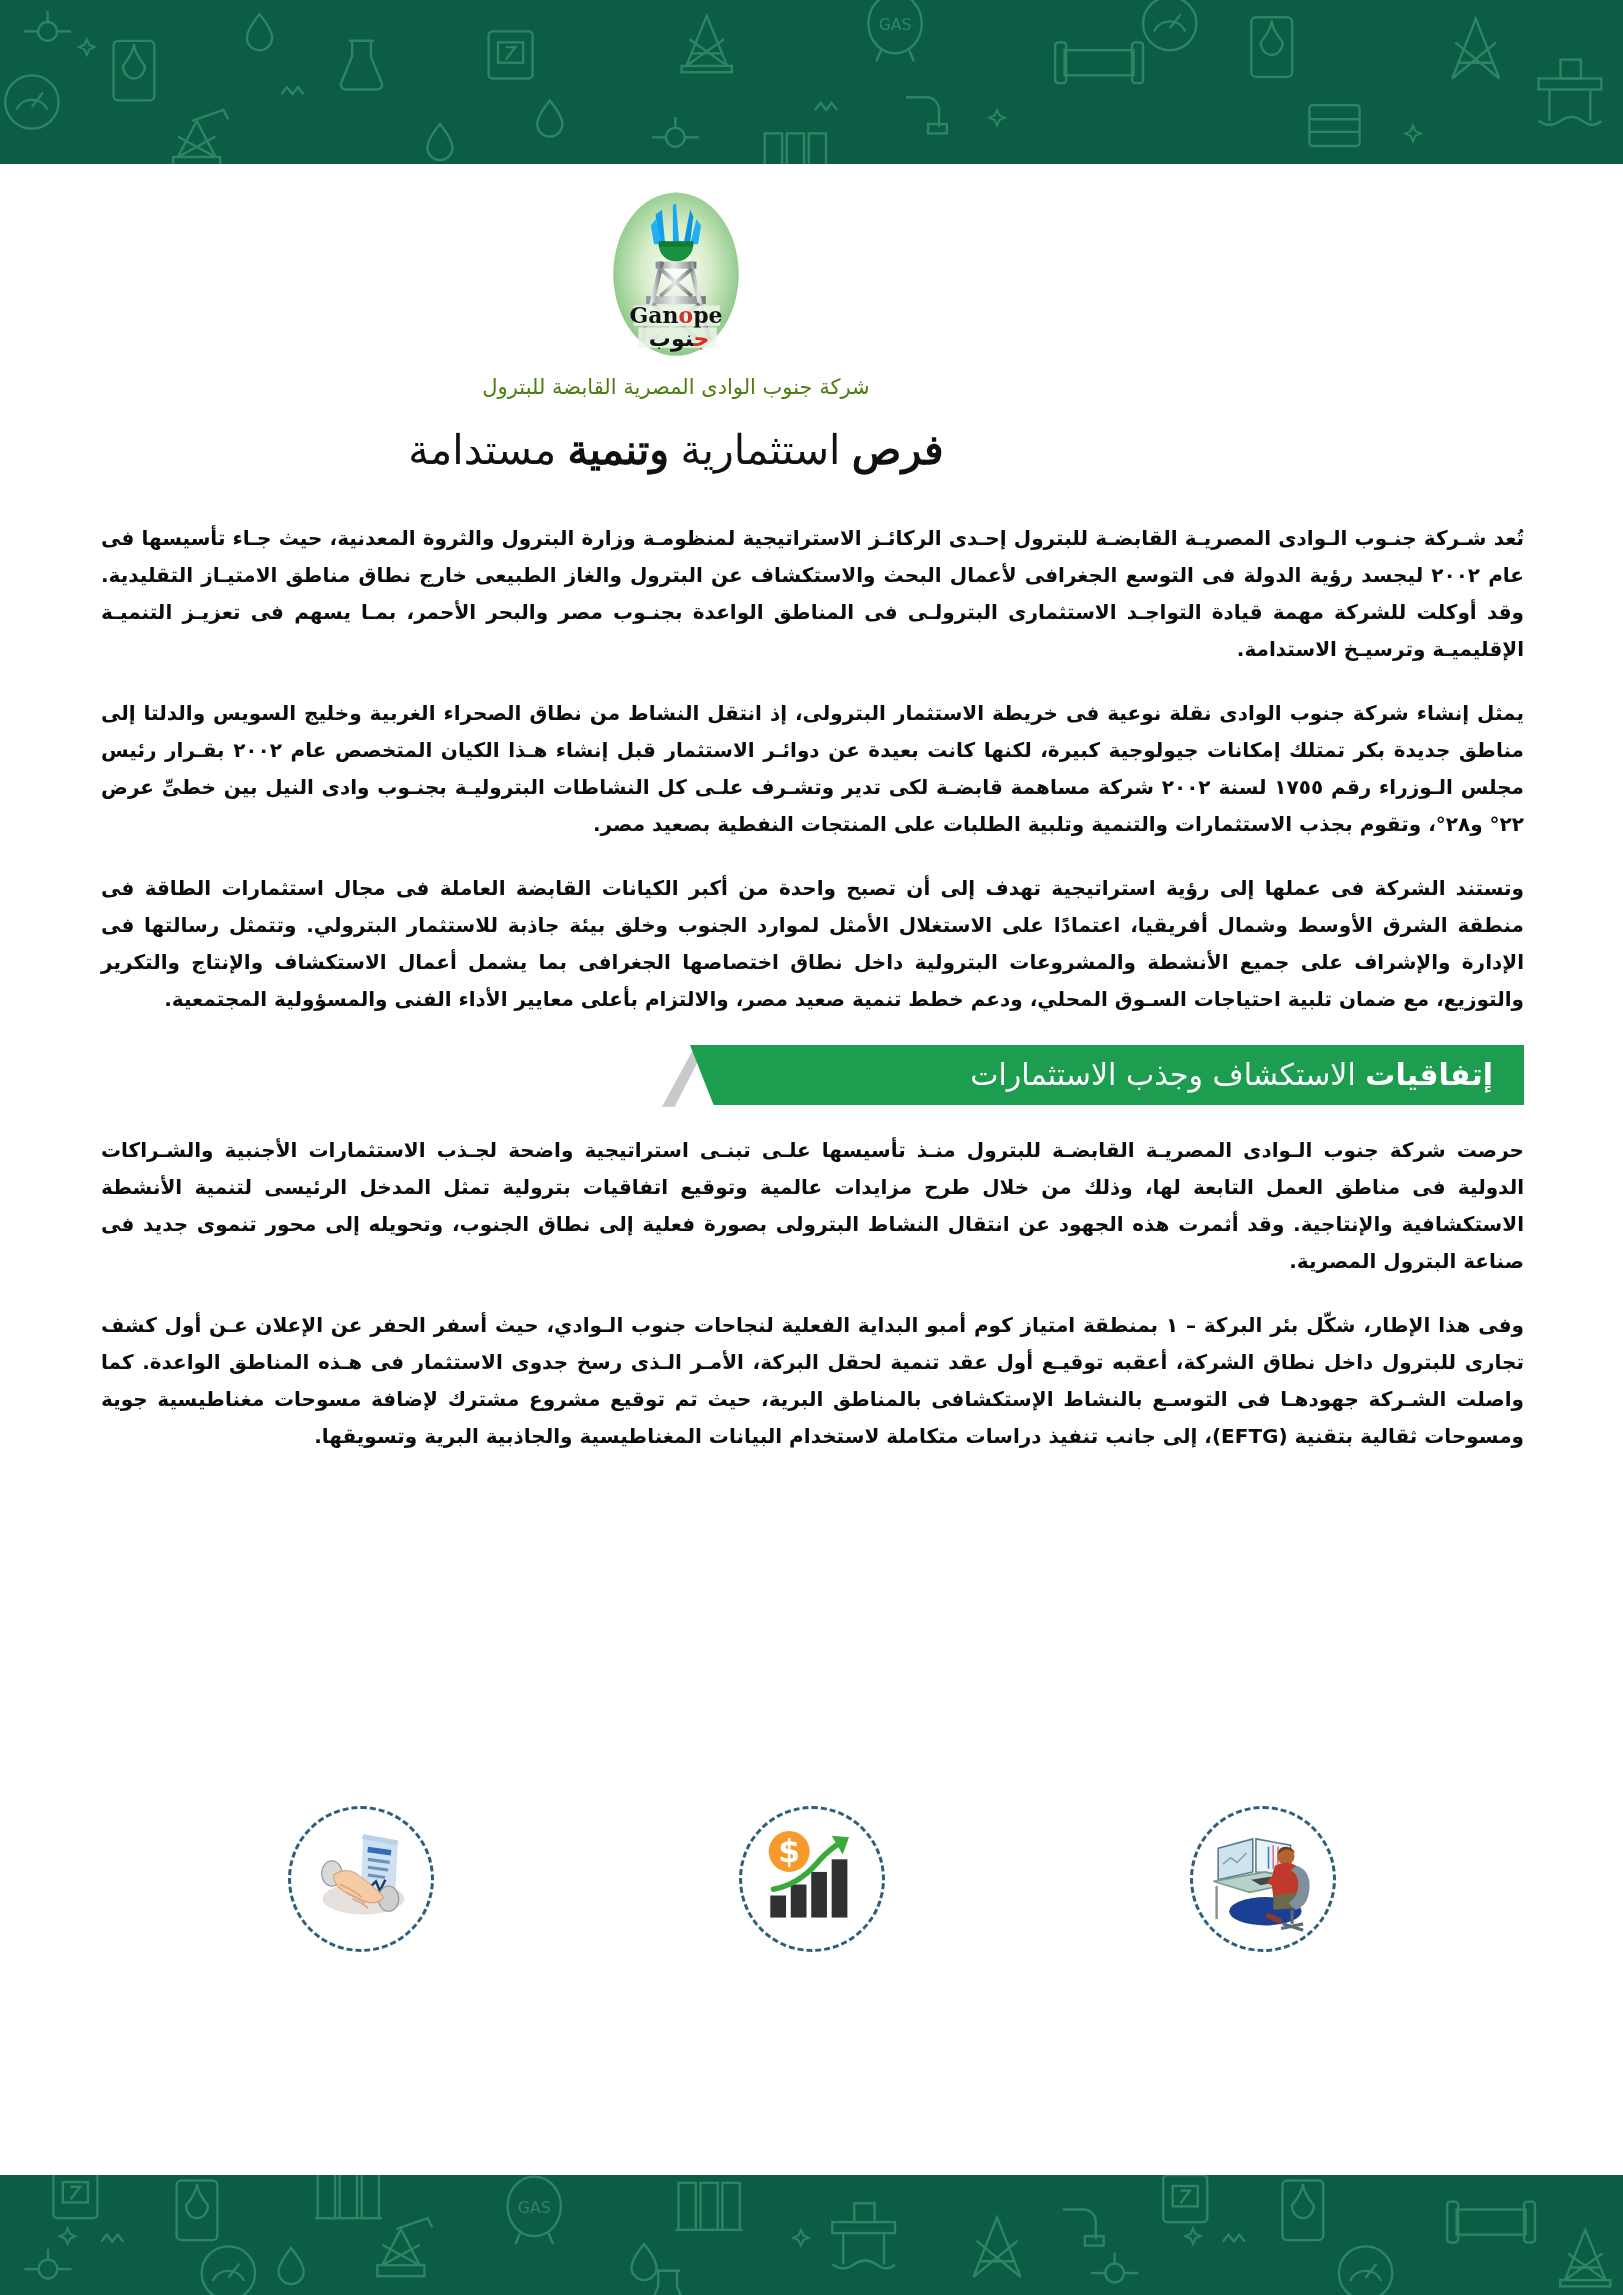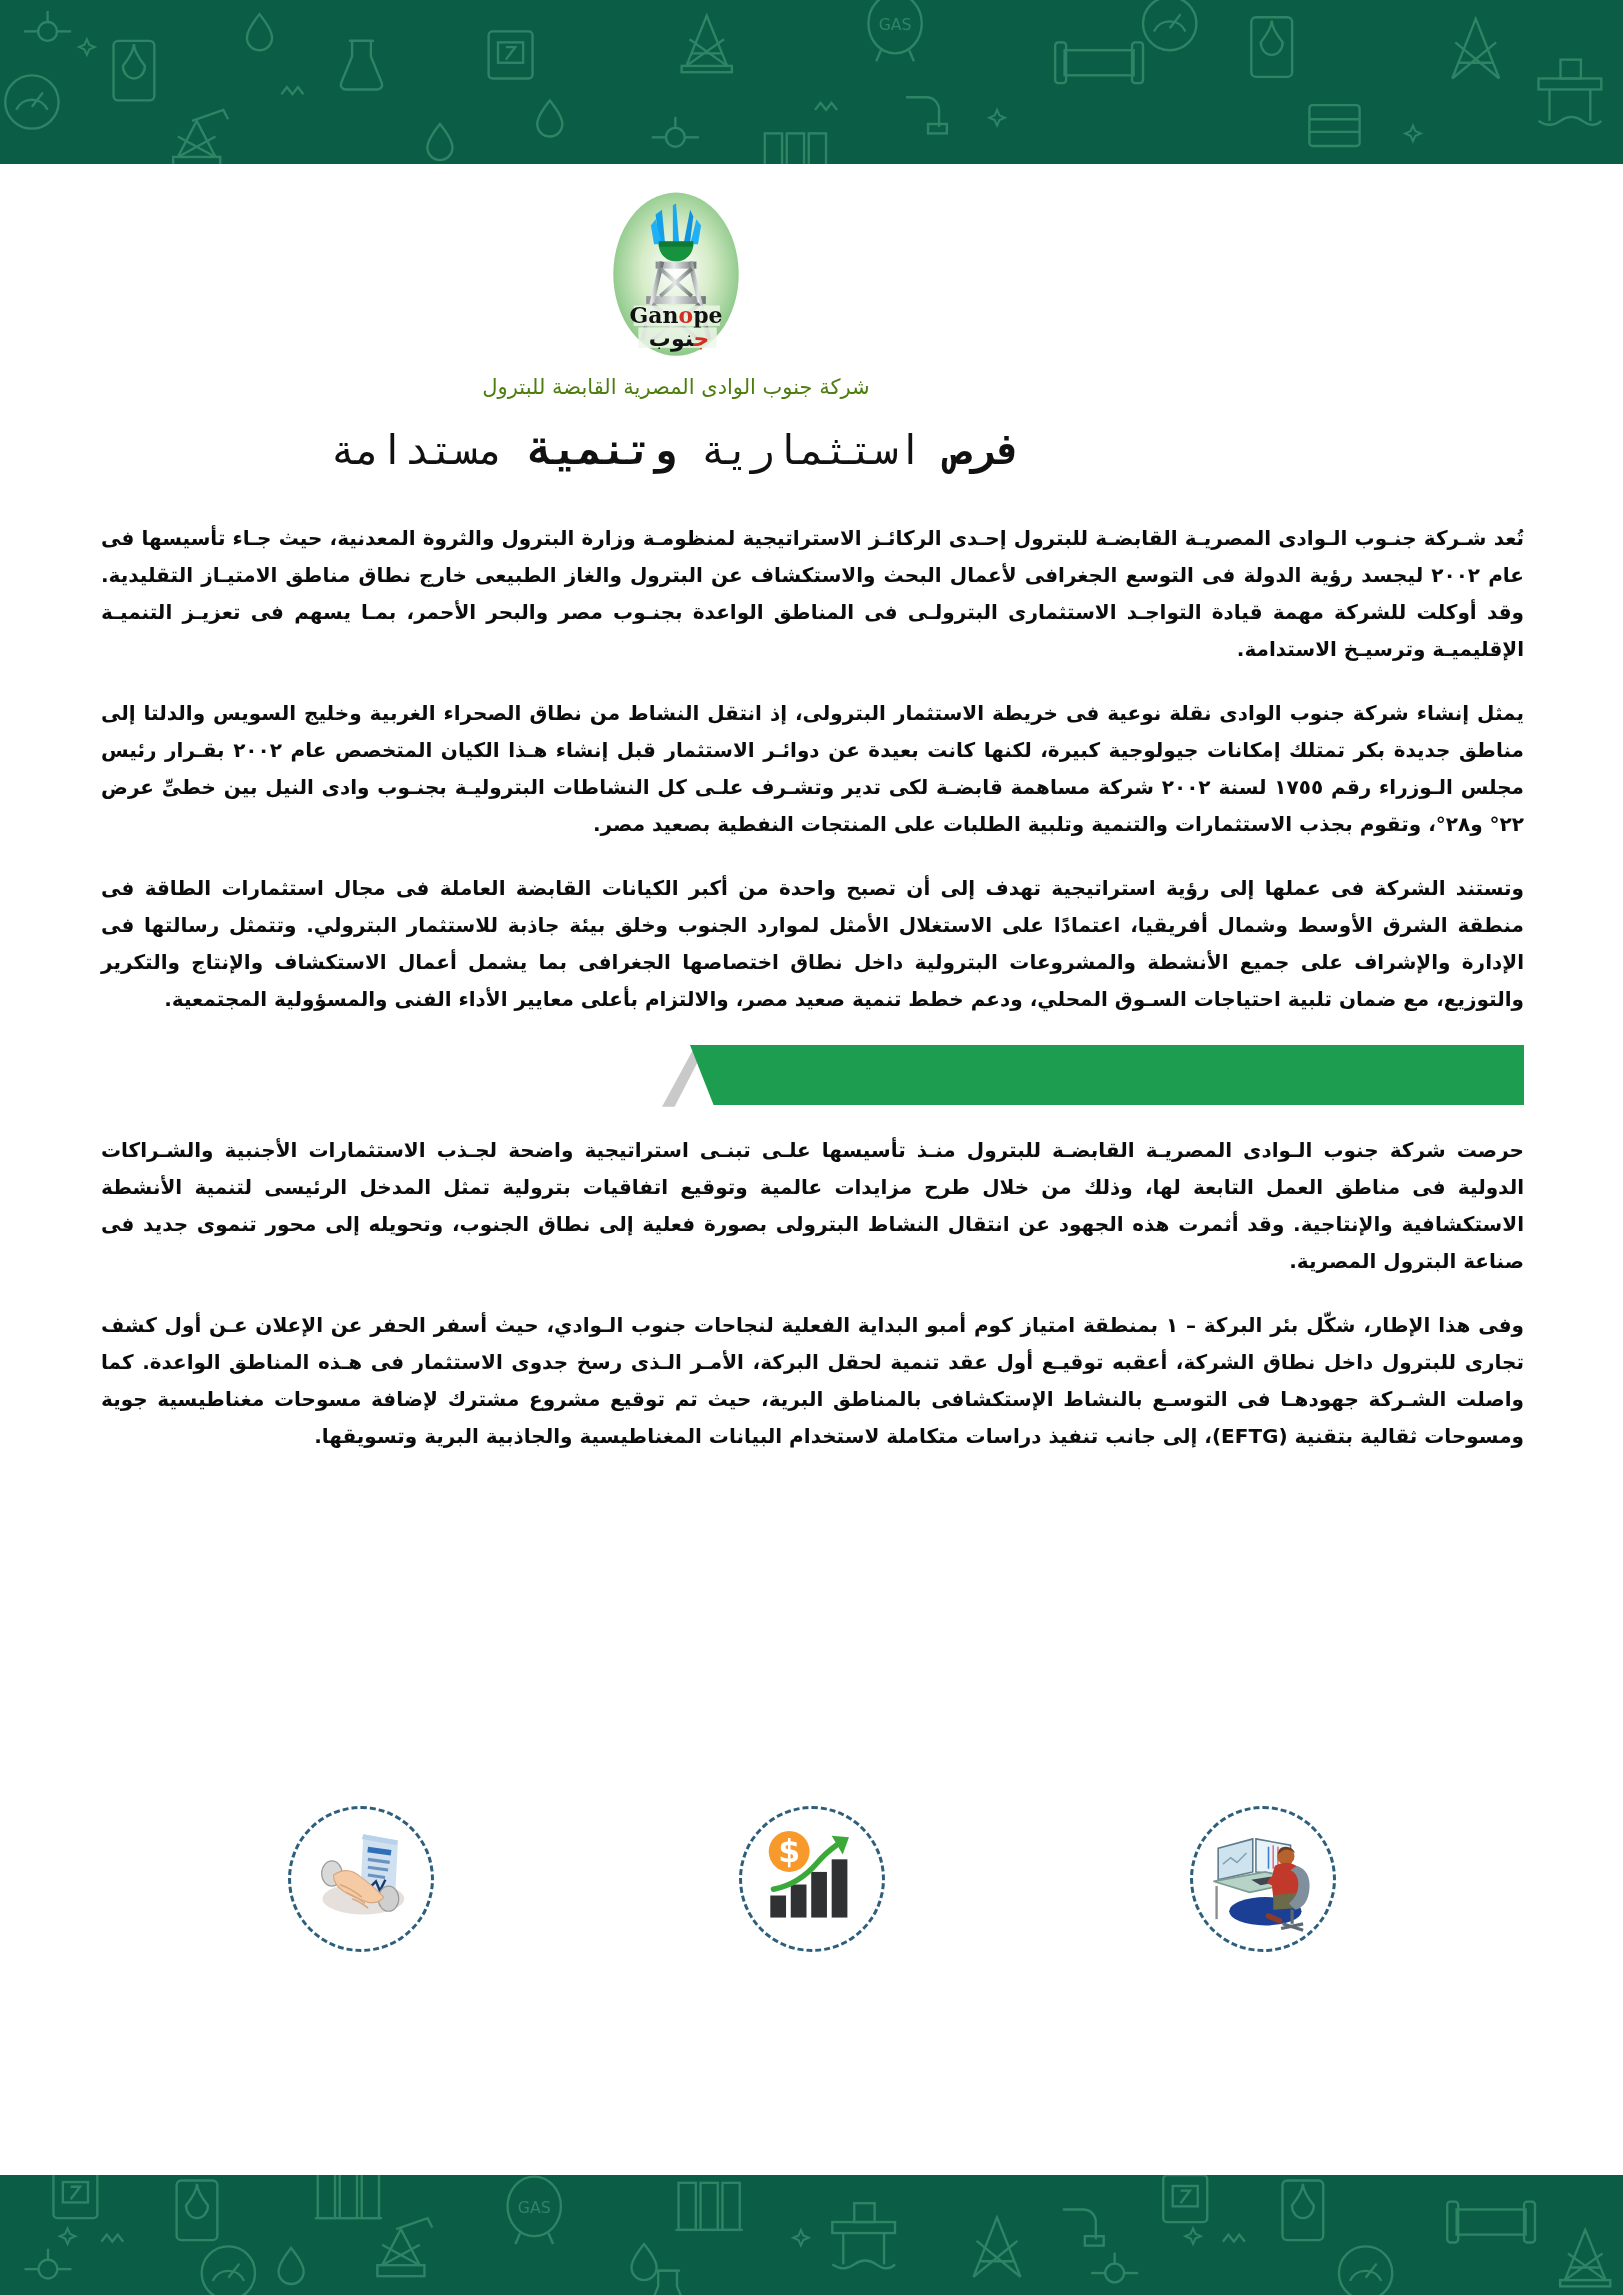--- a/index.html
+++ b/index.html
@@ -54,21 +54,21 @@
     letter-spacing: 0.4px;
     color: #4d7c0f;
     font-family: "DejaVu Sans", sans-serif;
     font-weight: 400;
   }
 
   .doc-title {
     margin-top: 27px;
     font-size: 41px;
     color: #111111;
-    font-family: Liberation Mono, monospace;
+    font-family: Liberation Sans, sans-serif;
     letter-spacing: 0.8px;
   }
   .doc-title .bold { font-weight: 700; }
   .doc-title .light { font-weight: 400; }
 
   
   .content {
     position: absolute;
     top: 520px;
     left: 101px;
@@ -352,20 +352,21 @@
 
 <div class="content">
 
   <p class="para">تُعد شـركة جنـوب الـوادى المصريـة القابضـة للبترول إحـدى الركائـز الاستراتيجية لمنظومـة وزارة البترول والثروة المعدنية، حيث جـاء تأسيسها فى عام ٢٠٠٢ ليجسد رؤية الدولة فى التوسع الجغرافى لأعمال البحث والاستكشاف عن البترول والغاز الطبيعى خارج نطاق مناطق الامتيـاز التقليدية. وقد أوكلت للشركة مهمة قيادة التواجـد الاستثمارى البترولـى فى المناطق الواعدة بجنـوب مصر والبحر الأحمر، بمـا يسهم فى تعزيـز التنميـة الإقليميـة وترسيـخ الاستدامة.</p>
   <p class="para">يمثل إنشاء شركة جنوب الوادى نقلة نوعية فى خريطة الاستثمار البترولى، إذ انتقل النشاط من نطاق الصحراء الغربية وخليج السويس والدلتا إلى مناطق جديدة بكر تمتلك إمكانات جيولوجية كبيرة، لكنها كانت بعيدة عن دوائـر الاستثمار قبل إنشاء هـذا الكيان المتخصص عام ٢٠٠٢ بقـرار رئيس مجلس الـوزراء رقم ١٧٥٥ لسنة ٢٠٠٢ شركة مساهمة قابضـة لكى تدير وتشـرف علـى كل النشاطات البتروليـة بجنـوب وادى النيل بين خطىِّ عرض ٢٢° و٢٨°، وتقوم بجذب الاستثمارات والتنمية وتلبية الطلبات على المنتجات النفطية بصعيد مصر.</p>
   <p class="para">وتستند الشركة فى عملها إلى رؤية استراتيجية تهدف إلى أن تصبح واحدة من أكبر الكيانات القابضة العاملة فى مجال استثمارات الطاقة فى منطقة الشرق الأوسط وشمال أفريقيا، اعتمادًا على الاستغلال الأمثل لموارد الجنوب وخلق بيئة جاذبة للاستثمار البترولي. وتتمثل رسالتها فى الإدارة والإشراف على جميع الأنشطة والمشروعات البترولية داخل نطاق اختصاصها الجغرافى بما يشمل أعمال الاستكشاف والإنتاج والتكرير والتوزيع، مع ضمان تلبية احتياجات السـوق المحلي، ودعم خطط تنمية صعيد مصر، والالتزام بأعلى معايير الأداء الفنى والمسؤولية المجتمعية.</p>
 
   <div class="section-banner">
     <div class="banner-grey"></div>
     <div class="banner-green"></div>
+    <div class="banner-text"><span class="bold">إتفاقيات</span><span class="light"> الاستكشاف وجذب الاستثمارات</span></div>
   </div>
 
   <p class="para">حرصت شركة جنوب الـوادى المصريـة القابضـة للبترول منـذ تأسيسها علـى تبنـى استراتيجية واضحة لجـذب الاستثمارات الأجنبية والشـراكات الدولية فى مناطق العمل التابعة لها، وذلك من خلال طرح مزايدات عالمية وتوقيع اتفاقيات بترولية تمثل المدخل الرئيسى لتنمية الأنشطة الاستكشافية والإنتاجية. وقد أثمرت هذه الجهود عن انتقال النشاط البترولى بصورة فعلية إلى نطاق الجنوب، وتحويله إلى محور تنموى جديد فى صناعة البترول المصرية.</p>
   <p class="para">وفى هذا الإطار، شكّل بئر البركة – ١ بمنطقة امتياز كوم أمبو البداية الفعلية لنجاحات جنوب الـوادي، حيث أسفر الحفر عن الإعلان عـن أول كشف تجارى للبترول داخل نطاق الشركة، أعقبه توقيـع أول عقد تنمية لحقل البركة، الأمـر الـذى رسخ جدوى الاستثمار فى هـذه المناطق الواعدة. كما واصلت الشـركة جهودهـا فى التوسـع بالنشاط الإستكشافى بالمناطق البرية، حيث تم توقيع مشروع مشترك لإضافة مسوحات مغناطيسية جوية ومسوحات ثقالية بتقنية (EFTG)، إلى جانب تنفيذ دراسات متكاملة لاستخدام البيانات المغناطيسية والجاذبية البرية وتسويقها.</p>
 </div>
 
 <div class="cards-row">
 
   <div class="card">
     <div class="card-icon-circle">

